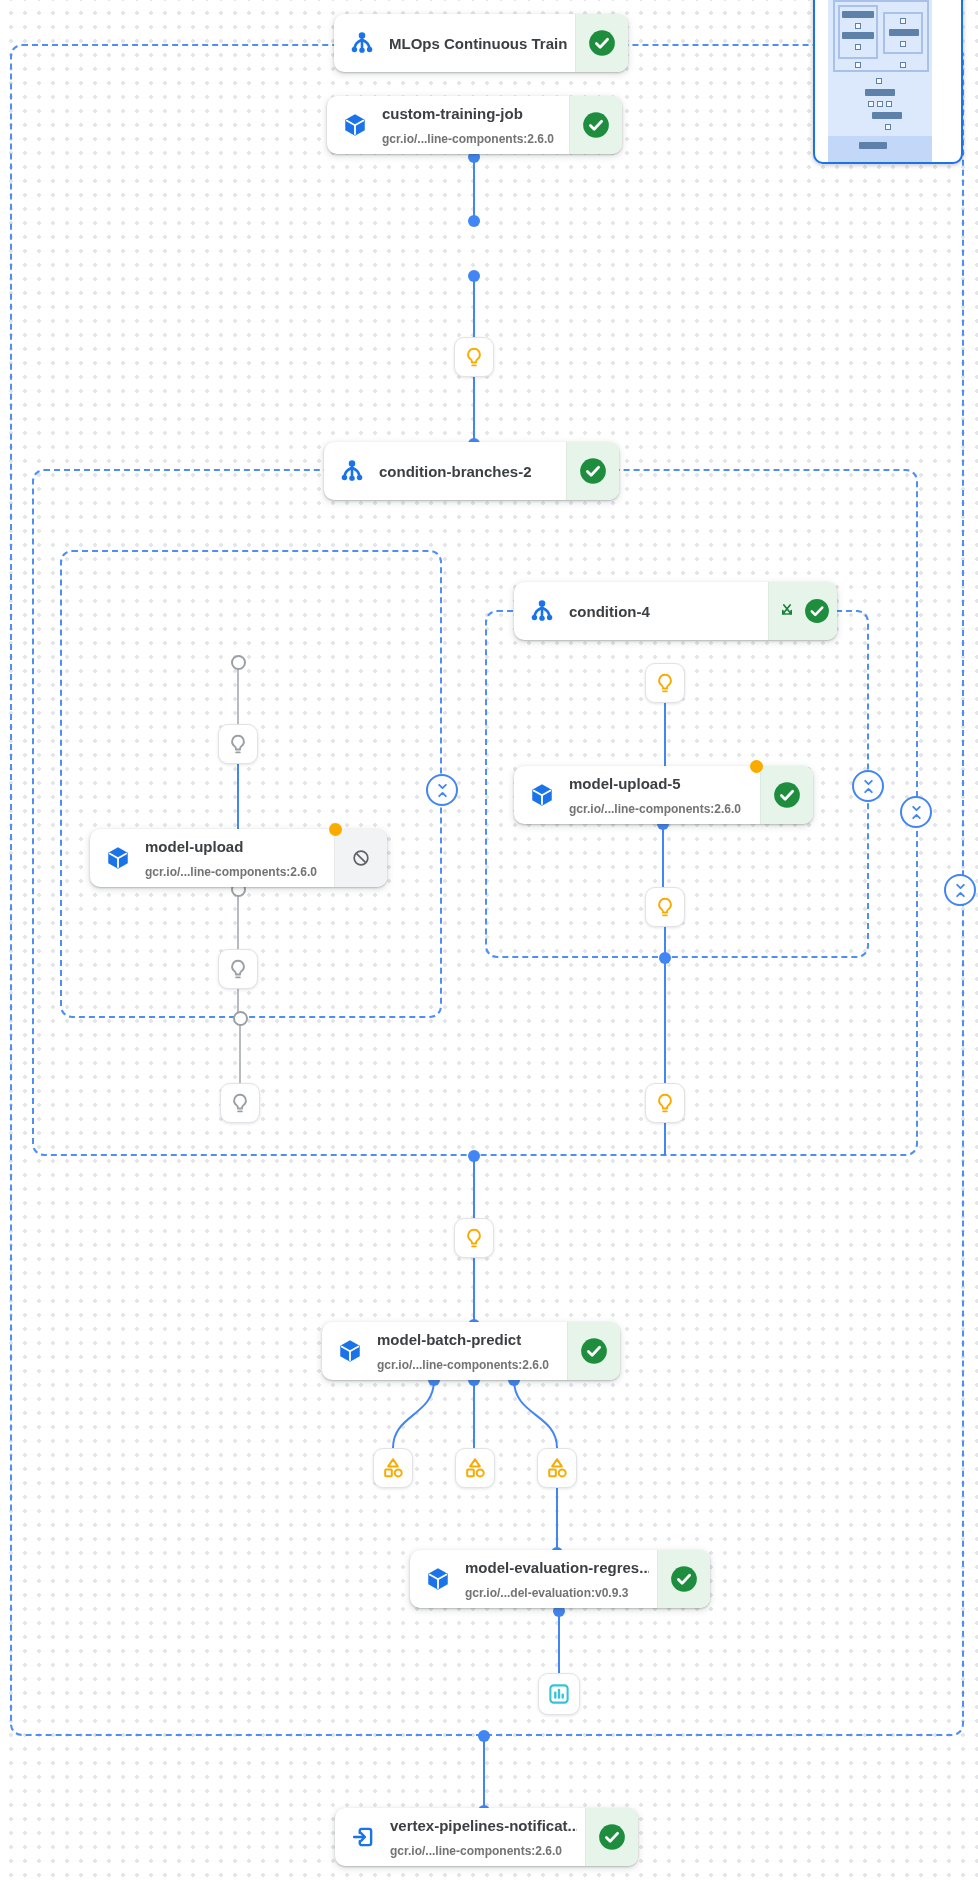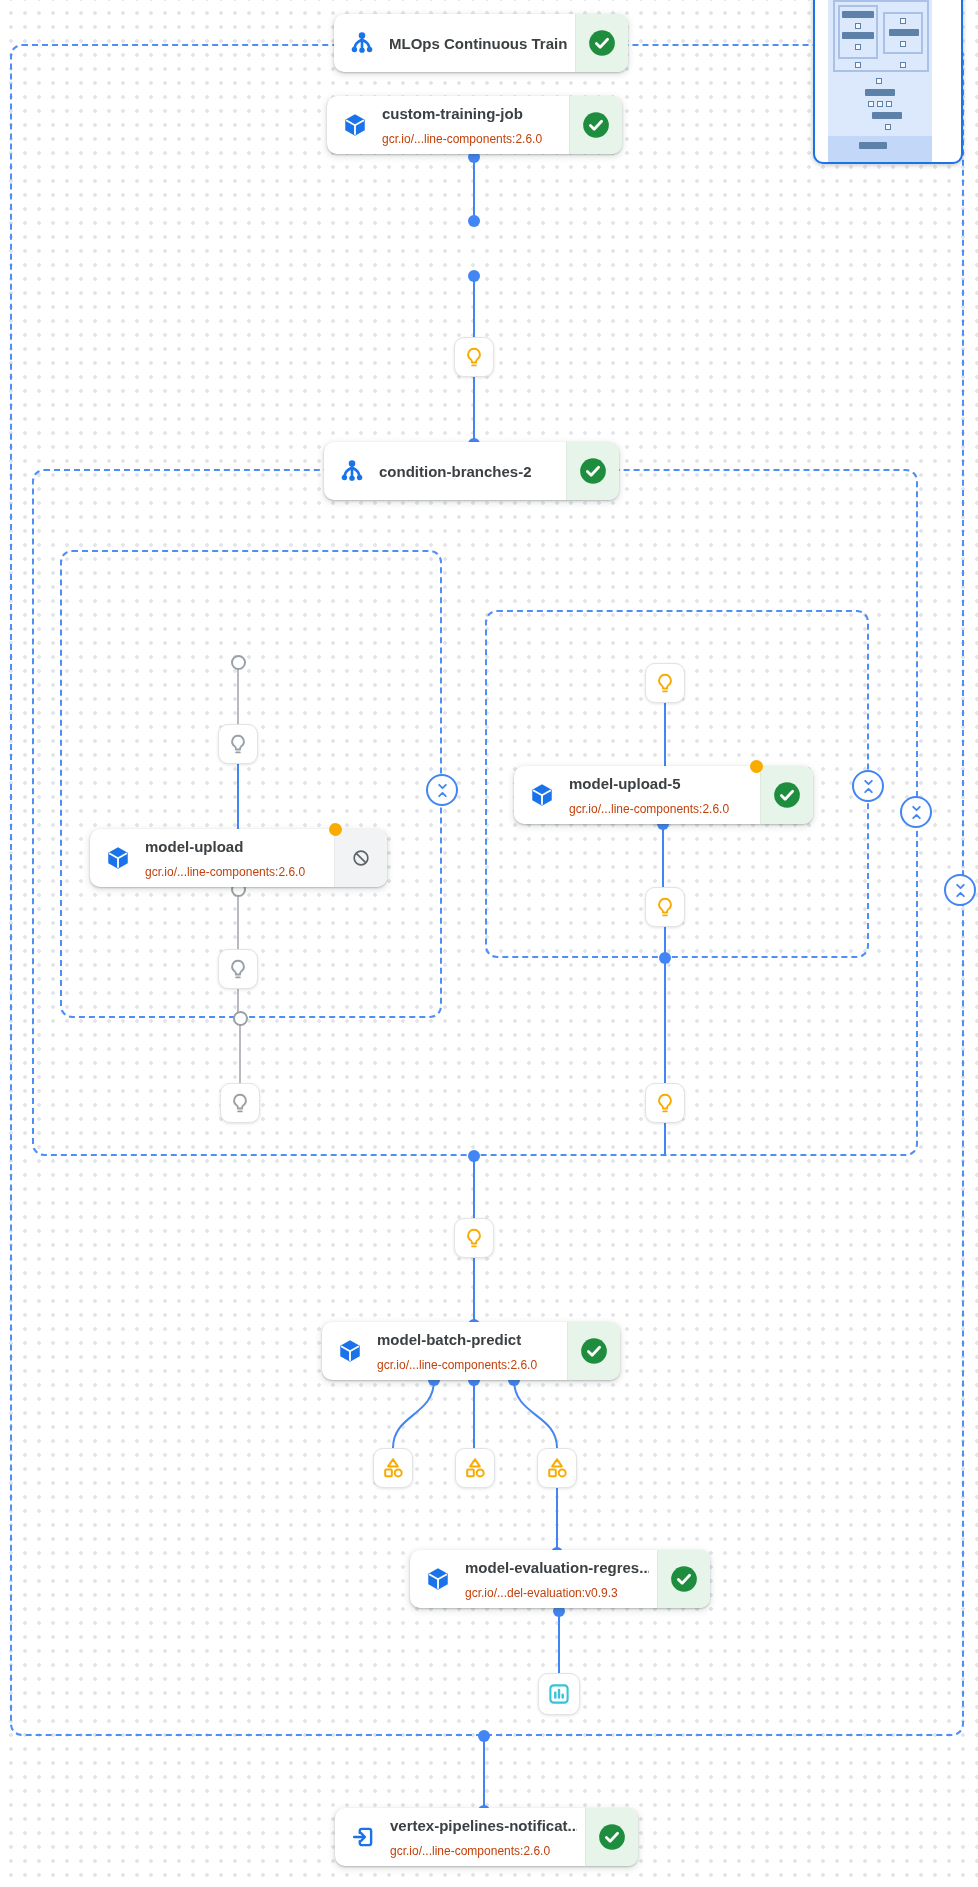--- a/index.html
+++ b/index.html
@@ -25,21 +25,21 @@
   .amber{color:#f9ab00;}
   .grayic{color:#9aa0a6;}
   .teal{color:#35c3d7;}
   .node{position:absolute;height:58px;display:flex;align-items:center;background:#fff;
         border-radius:10px;box-sizing:border-box;z-index:4;cursor:pointer;
         box-shadow:0 1px 2px rgba(60,64,67,.3),0 2px 6px 1px rgba(60,64,67,.15);}
   .nicon{width:26px;height:26px;margin-left:15px;flex:none;color:#1a73e8;}
   .nicon svg{width:26px;height:26px;}
   .ntext{flex:1;min-width:0;padding:0 8px 0 14px;}
   .ntitle{font-size:15px;font-weight:bold;color:#3c4043;white-space:nowrap;overflow:hidden;}
-  .nsub{font-size:12px;color:#c2410c;margin-top:10px;white-space:nowrap;overflow:hidden;}
+  .nsub{font-size:12px;color:#737373;margin-top:10px;white-space:nowrap;overflow:hidden;font-weight:bold;}
   .nstatus{align-self:stretch;width:52px;flex:none;display:flex;align-items:center;
            justify-content:center;gap:7px;border-radius:0 10px 10px 0;
            border-left:1px solid rgba(0,0,0,.04);}
   .nstatus.ok{background:#e6f4ea;}
   .nstatus.skip{background:#f1f3f4;}
   .nstatus.w2{width:68px;}
   .sicon{width:20px;height:20px;flex:none;color:#5f6368;}
   .sicon svg{width:20px;height:20px;}
   .sicon.green{color:#188038;}
   .badge{width:28px;height:28px;flex:none;color:#1e8e3e;}
@@ -282,20 +282,36 @@
       <div class="ntitle">model-upload</div>
       <div class="nsub">gcr.io/...line-components:2.6.0</div>
     </div>
     <div class="nstatus skip">
         <span class="sicon"><svg>
             <use href="#i-blocked"></use>
           </svg></span>
       </div>
   </div>
 
+  <div class="node" style="left:514px;top:582px;width:323px;">
+    <span class="nicon"><svg>
+          <use href="#i-dag"></use>
+        </svg></span>
+    <div class="ntext">
+        <div class="ntitle">condition-4</div>
+      </div>
+    <div class="nstatus ok w2">
+      <span class="sicon green"><svg>
+            <use href="#i-split"></use>
+          </svg></span>
+      <span class="badge" style="width:26px;height:26px;"><svg style="width:26px;height:26px;">
+            <use href="#i-check"></use>
+          </svg></span>
+    </div>
+  </div>
 
   <div class="node" style="left:514px;top:766px;width:299px;">
     <span class="nicon"><svg>
           <use href="#i-cube"></use>
         </svg></span>
     <div class="ntext">
       <div class="ntitle">model-upload-5</div>
       <div class="nsub">gcr.io/...line-components:2.6.0</div>
     </div>
     <div class="nstatus ok">

